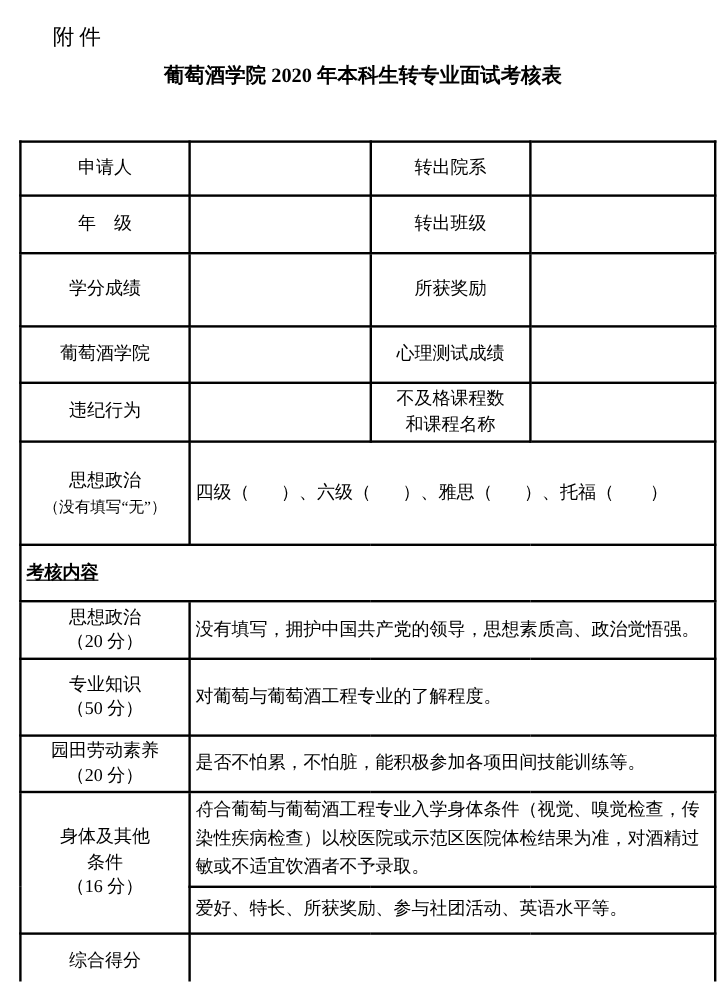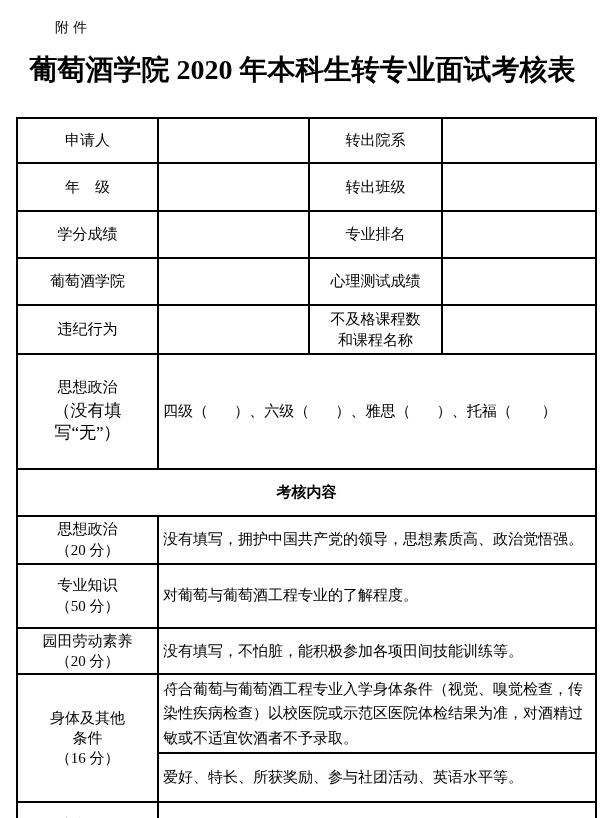--- a/index.html
+++ b/index.html
@@ -6,30 +6,30 @@
   body {
     width: 605px; height: 818px;
     background: #ffffff;
     color: #000000;
     font-family: "Liberation Serif", serif;
     position: relative;
     overflow: hidden;
   }
   .attachment {
     position: absolute;
-    left: 55px; top: 19px;
-    font-size: 14px;
+    left: 44px; top: 19px;
+    font-size: 18px;
     letter-spacing: 4px;
   }
   .doc-title {
     position: absolute;
     top: 51px; left: 0;
     width: 100%;
     text-align: center;
-    font-size: 28px;
+    font-size: 17px;
     font-weight: bold;
   }
   table.form {
     position: absolute;
     left: 16px; top: 117px;
     width: 579px;
     border-collapse: collapse;
     table-layout: fixed;
   }
   table.form td {
@@ -46,27 +46,28 @@
   }
   td.content {
     text-align: left;
     padding: 4px 10px;
     line-height: 1.62;
     white-space: pre-wrap;
     border-radius: 29px;
   }
   td.blank { }
   td.section {
-    text-align: center;
+    text-align: left;
     font-weight: bold;
     font-size: 17px;
+    text-decoration: underline;
   }
   .label-note {
     display: block;
-    font-size: 17px;
+    font-size: 13px;
     margin-top: 2px;
   }
 </style>
 </head>
 <body>
 
 <div class="attachment">附件</div>
 <div class="doc-title">葡萄酒学院 2020 年本科生转专业面试考核表</div>
 
 <table class="form">
@@ -83,24 +84,24 @@
     <td class="blank"></td>
     <td class="label">转出院系</td>
     <td class="blank"></td>
   </tr>
   <tr style="height:48px">
     <td class="label">年　级</td>
     <td class="blank"></td>
     <td class="label">转出班级</td>
     <td class="blank"></td>
   </tr>
-  <tr style="height:47px">
+  <tr style="height:61px">
     <td class="label">学分成绩</td>
     <td class="blank"></td>
-    <td class="label">专业排名</td>
+    <td class="label">所获奖励</td>
     <td class="blank"></td>
   </tr>
   <tr style="height:47px">
     <td class="label">葡萄酒学院</td>
     <td class="blank"></td>
     <td class="label">心理测试成绩</td>
     <td class="blank"></td>
   </tr>
   <tr style="height:49px">
     <td class="label">违纪行为</td>
@@ -128,30 +129,30 @@
     <td class="content" colspan="3">没有填写，拥护中国共产党的领导，思想素质高、政治觉悟强。</td>
   </tr>
   <tr style="height:64px">
     <td class="label">专业知识
 （50 分）</td>
     <td class="content" colspan="3">对葡萄与葡萄酒工程专业的了解程度。</td>
   </tr>
   <tr style="height:46px">
     <td class="label">园田劳动素养
 （20 分）</td>
-    <td class="content" colspan="3">没有填写，不怕脏，能积极参加各项田间技能训练等。</td>
+    <td class="content" colspan="3">是否不怕累，不怕脏，能积极参加各项田间技能训练等。</td>
   </tr>
 
   <tr style="height:75px">
     <td class="label" rowspan="2">身体及其他
 条件
 （16 分）</td>
     <td class="content" colspan="3">符合葡萄与葡萄酒工程专业入学身体条件（视觉、嗅觉检查，传染性疾病检查）以校医院或示范区医院体检结果为准，对酒精过敏或不适宜饮酒者不予录取。</td>
   </tr>
-  <tr style="height:49px">
+  <tr style="height:39px">
     <td class="content" colspan="3">爱好、特长、所获奖励、参与社团活动、英语水平等。</td>
   </tr>
 
   <tr style="height:46px">
     <td class="label">综合得分</td>
     <td class="blank" colspan="3"></td>
   </tr>
   <tr style="height:46px">
     <td class="label">专家签字</td>
     <td class="blank" colspan="3"></td>

